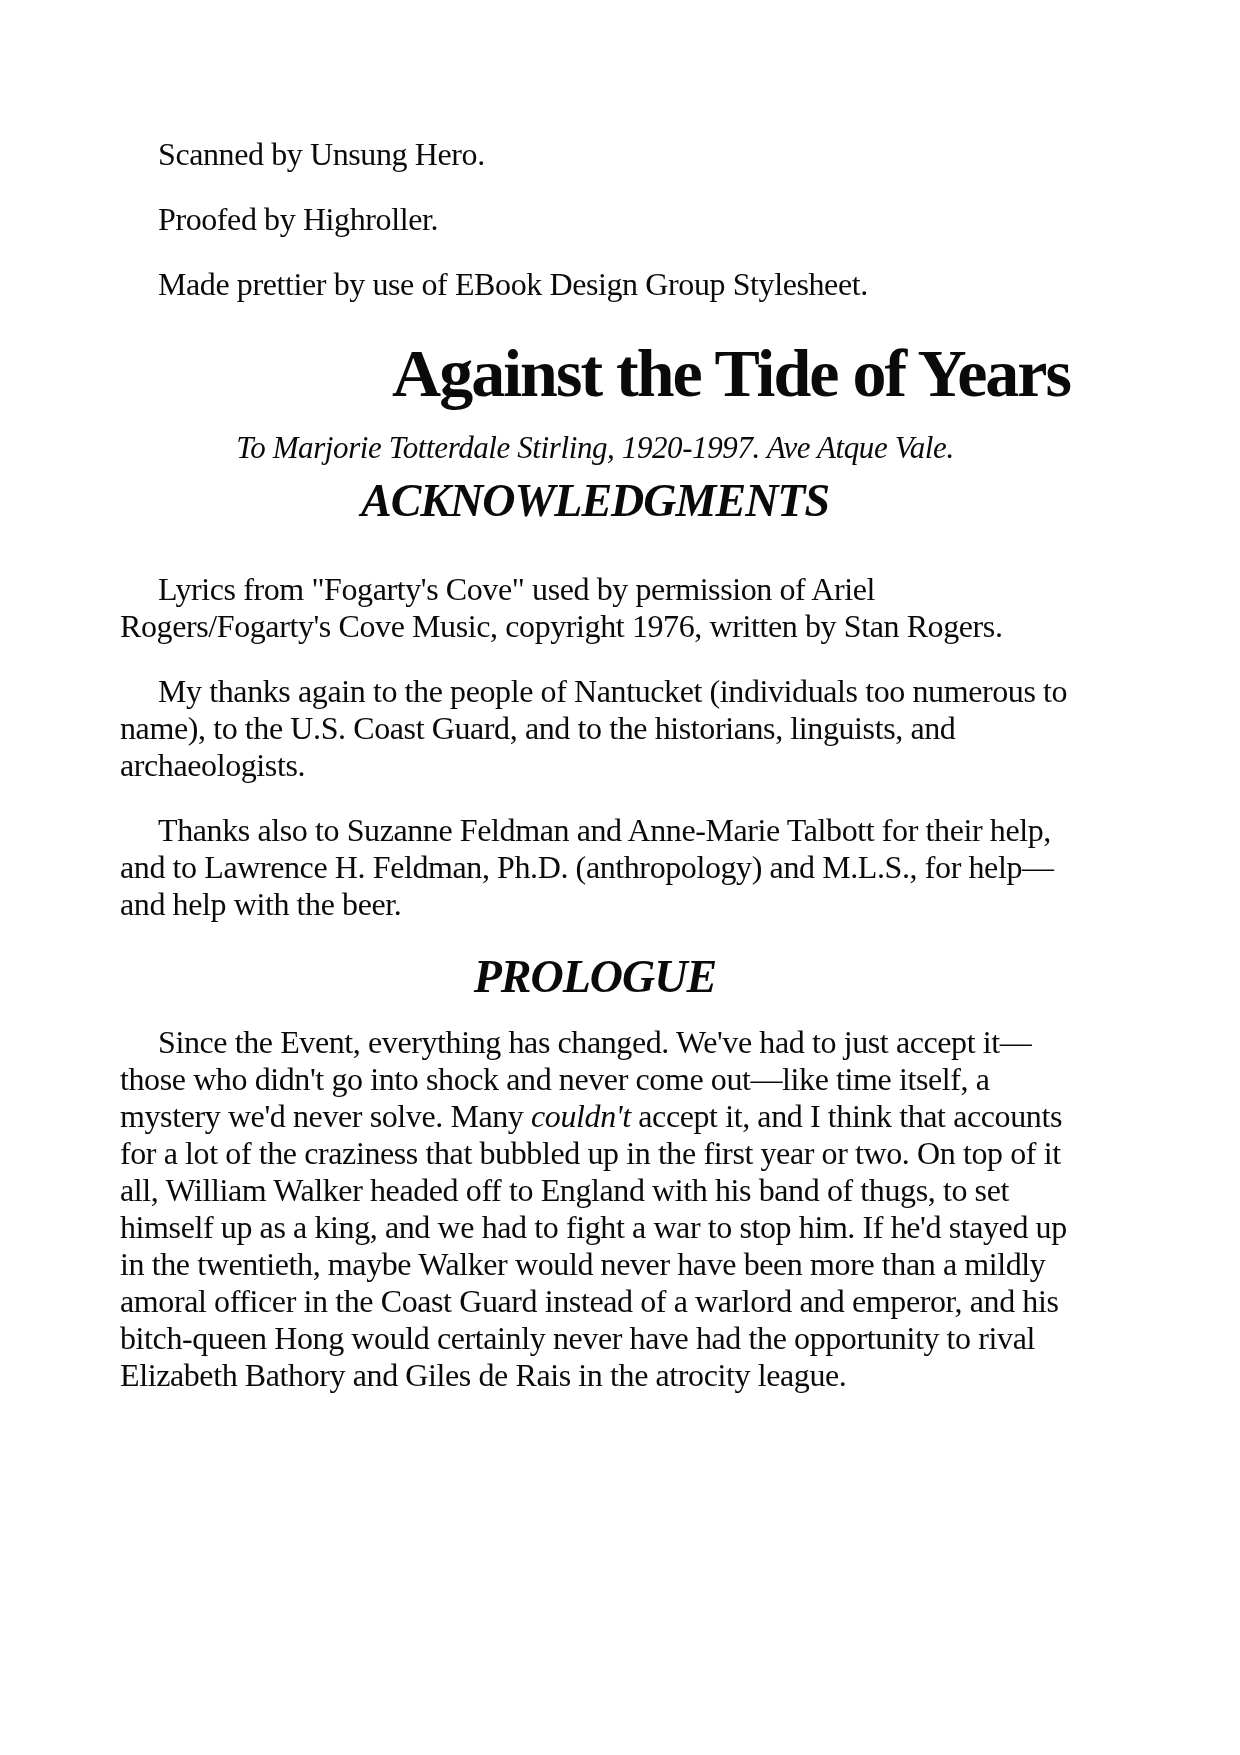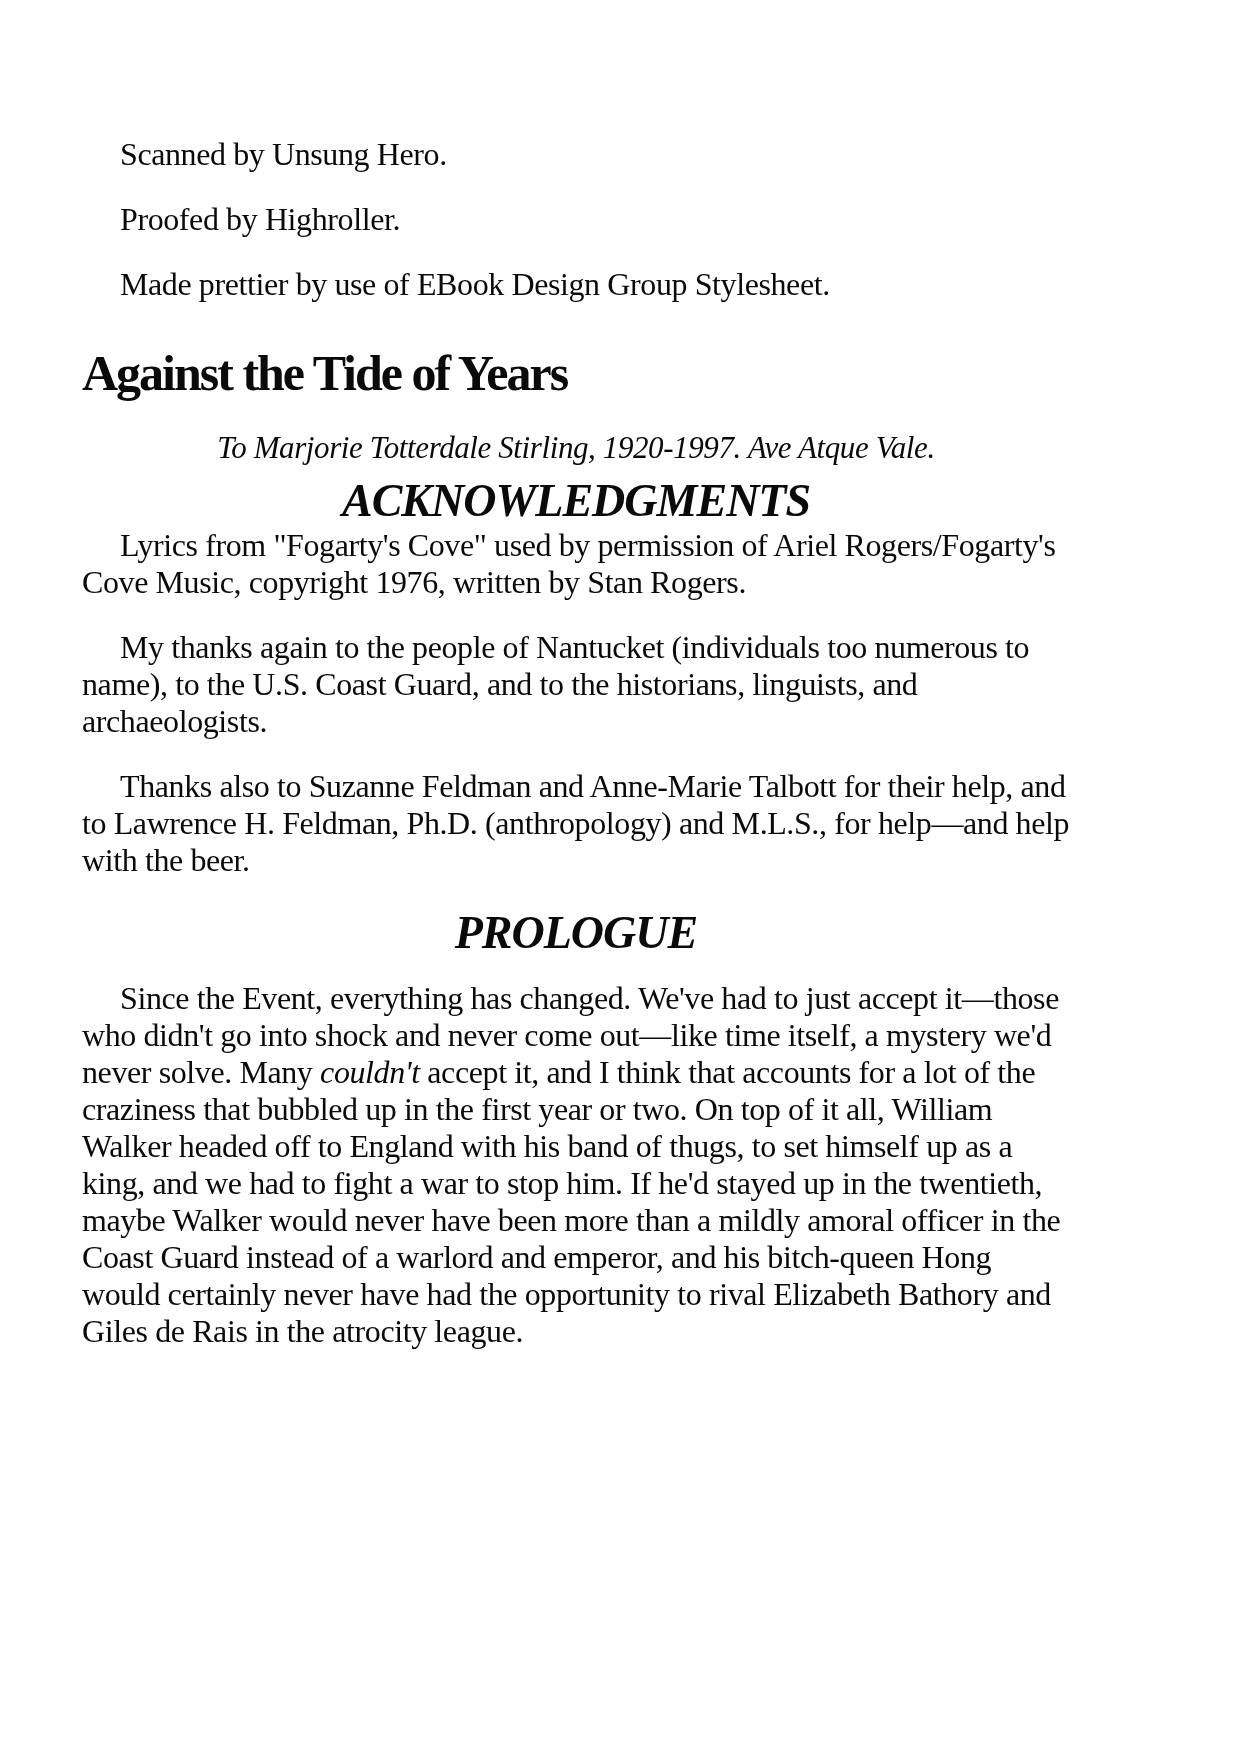--- a/index.html
+++ b/index.html
@@ -11,33 +11,33 @@
     position: relative;
     width: 1240px;
     height: 1716px;
     background: #ffffff;
     color: #0a0a0a;
     font-family: "Liberation Serif", "DejaVu Serif", serif;
     font-size: 32px;
     line-height: 37px;
     letter-spacing: -0.4px;
     box-sizing: border-box;
-    padding: 136px 170px 0 82px; 
+    padding: 136px 170px 0 120px; 
     overflow: hidden;
   }
   p.body-para {
     margin: 0 0 28px 0;
     text-indent: 38px;
     text-align: left;
   }
   h1.book-title {
     margin: 30px 0 16px 0;
-    text-align: left;
+    text-align: right;
     font-weight: bold;
-    font-size: 50px;
+    font-size: 68px;
     line-height: 80px;
     letter-spacing: -2px;
     text-indent: 0;
   }
   h1.book-title .title-line {
     display: block;
     white-space: nowrap;
   }
   .dedication {
     margin: 9px;
@@ -50,21 +50,21 @@
   h2.section-heading {
     margin: 6px 0 0 0;
     text-align: center;
     font-weight: bold;
     font-style: italic;
     font-size: 46px;
     line-height: 52px;
     letter-spacing: -1px;
     text-indent: 0;
   }
-  h2.ack-heading { }
+  h2.ack-heading { margin-bottom: 44px; }
   h2.prologue-heading { margin-top: 12px; margin-bottom: 21px; }
   .italic-word { font-style: italic; }
 </style>
 </head>
 <body>
 
 <div id="page">
 
   <p class="body-para">Scanned by Unsung Hero.</p>
   <p class="body-para">Proofed by Highroller.</p>

